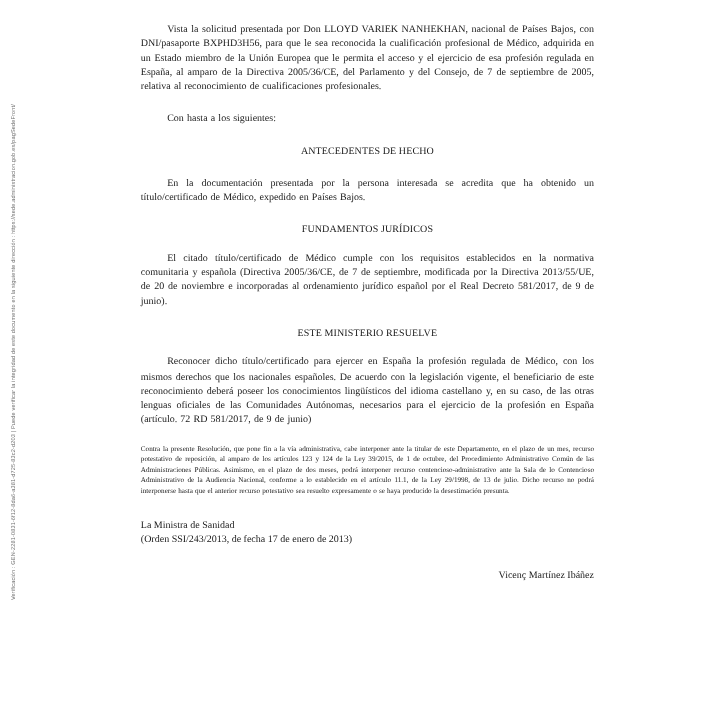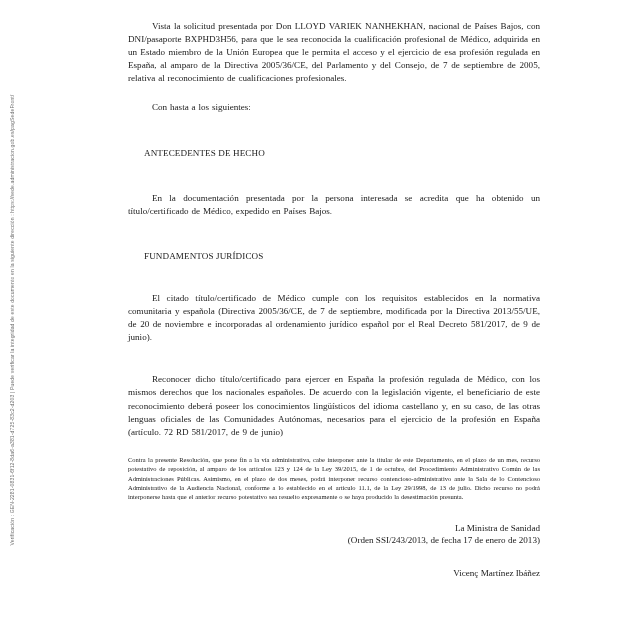--- a/index.html
+++ b/index.html
@@ -51,42 +51,42 @@
   p.body-par {
     margin: 0;
     text-align: justify;
     font-size: 9.1px;
     line-height: 13.1px;
     text-indent: 24px;
     word-spacing: 0.6px;
   }
 
   h2.heading {
-    margin: 16px;
-    text-align: left;
+    margin: 0;
+    text-align: center;
     font-size: 9.1px;
     line-height: 13.1px;
     font-weight: normal;
     letter-spacing: 0.1px;
   }
   .sp-13 { height: 13px; }
   .sp-16 { height: 16px; }
   .sp-20 { height: 20px; }
 
   p.legal {
     margin: 0;
     text-align: justify;
     font-size: 6.5px;
     line-height: 9.4px;
     text-indent: 0;
     word-spacing: 0.3px;
   }
 
   .sign-block {
-    text-align: right;
+    text-align: left;
     font-size: 9.1px;
     line-height: 12.6px;
   }
   .sign-line { display: block; }
   .signature-name {
     text-align: right;
     font-size: 9.1px;
     line-height: 12.6px;
   }
 </style>
@@ -120,20 +120,21 @@
     <div class="sp-16"></div>
 
     <h2 class="heading">FUNDAMENTOS JURÍDICOS</h2>
 
     <div class="sp-13"></div>
 
     <p class="body-par">El  citado  título/certificado  de  Médico  cumple  con  los  requisitos  establecidos  en  la normativa comunitaria  y española (Directiva  2005/36/CE,  de 7 de septiembre,  modificada  por la Directiva 2013/55/UE,  de 20 de noviembre e incorporadas al ordenamiento jurídico  español por el Real Decreto 581/2017,  de 9 de junio).</p>
 
     <div class="sp-16"></div>
 
+    <h2 class="heading">ESTE MINISTERIO RESUELVE</h2>
 
     <div class="sp-13"></div>
 
     <p class="body-par">Reconocer dicho título/certificado  para ejercer en España la profesión regulada de Médico, con los  mismos  derechos que los nacionales españoles. De acuerdo con la legislación  vigente,  el beneficiario  de  este  reconocimiento  deberá  poseer  los  conocimientos  lingüísticos   del  idioma castellano y, en su caso, de las otras lenguas oficiales de las Comunidades  Autónomas, necesarios para el ejercicio  de la profesión  en España (artículo. 72 RD 581/2017,  de 9 de junio)</p>
 
     <div class="sp-16"></div>
 
     <p class="legal">Contra la presente Resolución, que pone fin a la vía administrativa,  cabe interponer ante la titular de este Departamento, en el plazo de  un mes, recurso  potestativo de reposición,  al amparo de los  artículos  123 y 124 de la Ley 39/2015,  de 1 de octubre,  del Procedimiento  Administrativo  Común de las  Administraciones  Públicas.  Asimismo,  en el plazo de dos meses,  podrá interponer  recurso  contencioso-administrativo  ante  la  Sala  de  lo  Contencioso  Administrativo  de  la Audiencia Nacional,  conforme a lo establecido  en el artículo  11.1, de la Ley  29/1998, de 13 de julio.  Dicho recurso no podrá interponerse  hasta  que  el  anterior  recurso  potestativo  sea  resuelto  expresamente  o  se  haya  producido  la desestimación presunta.</p>
 
     <div class="sp-20"></div>

